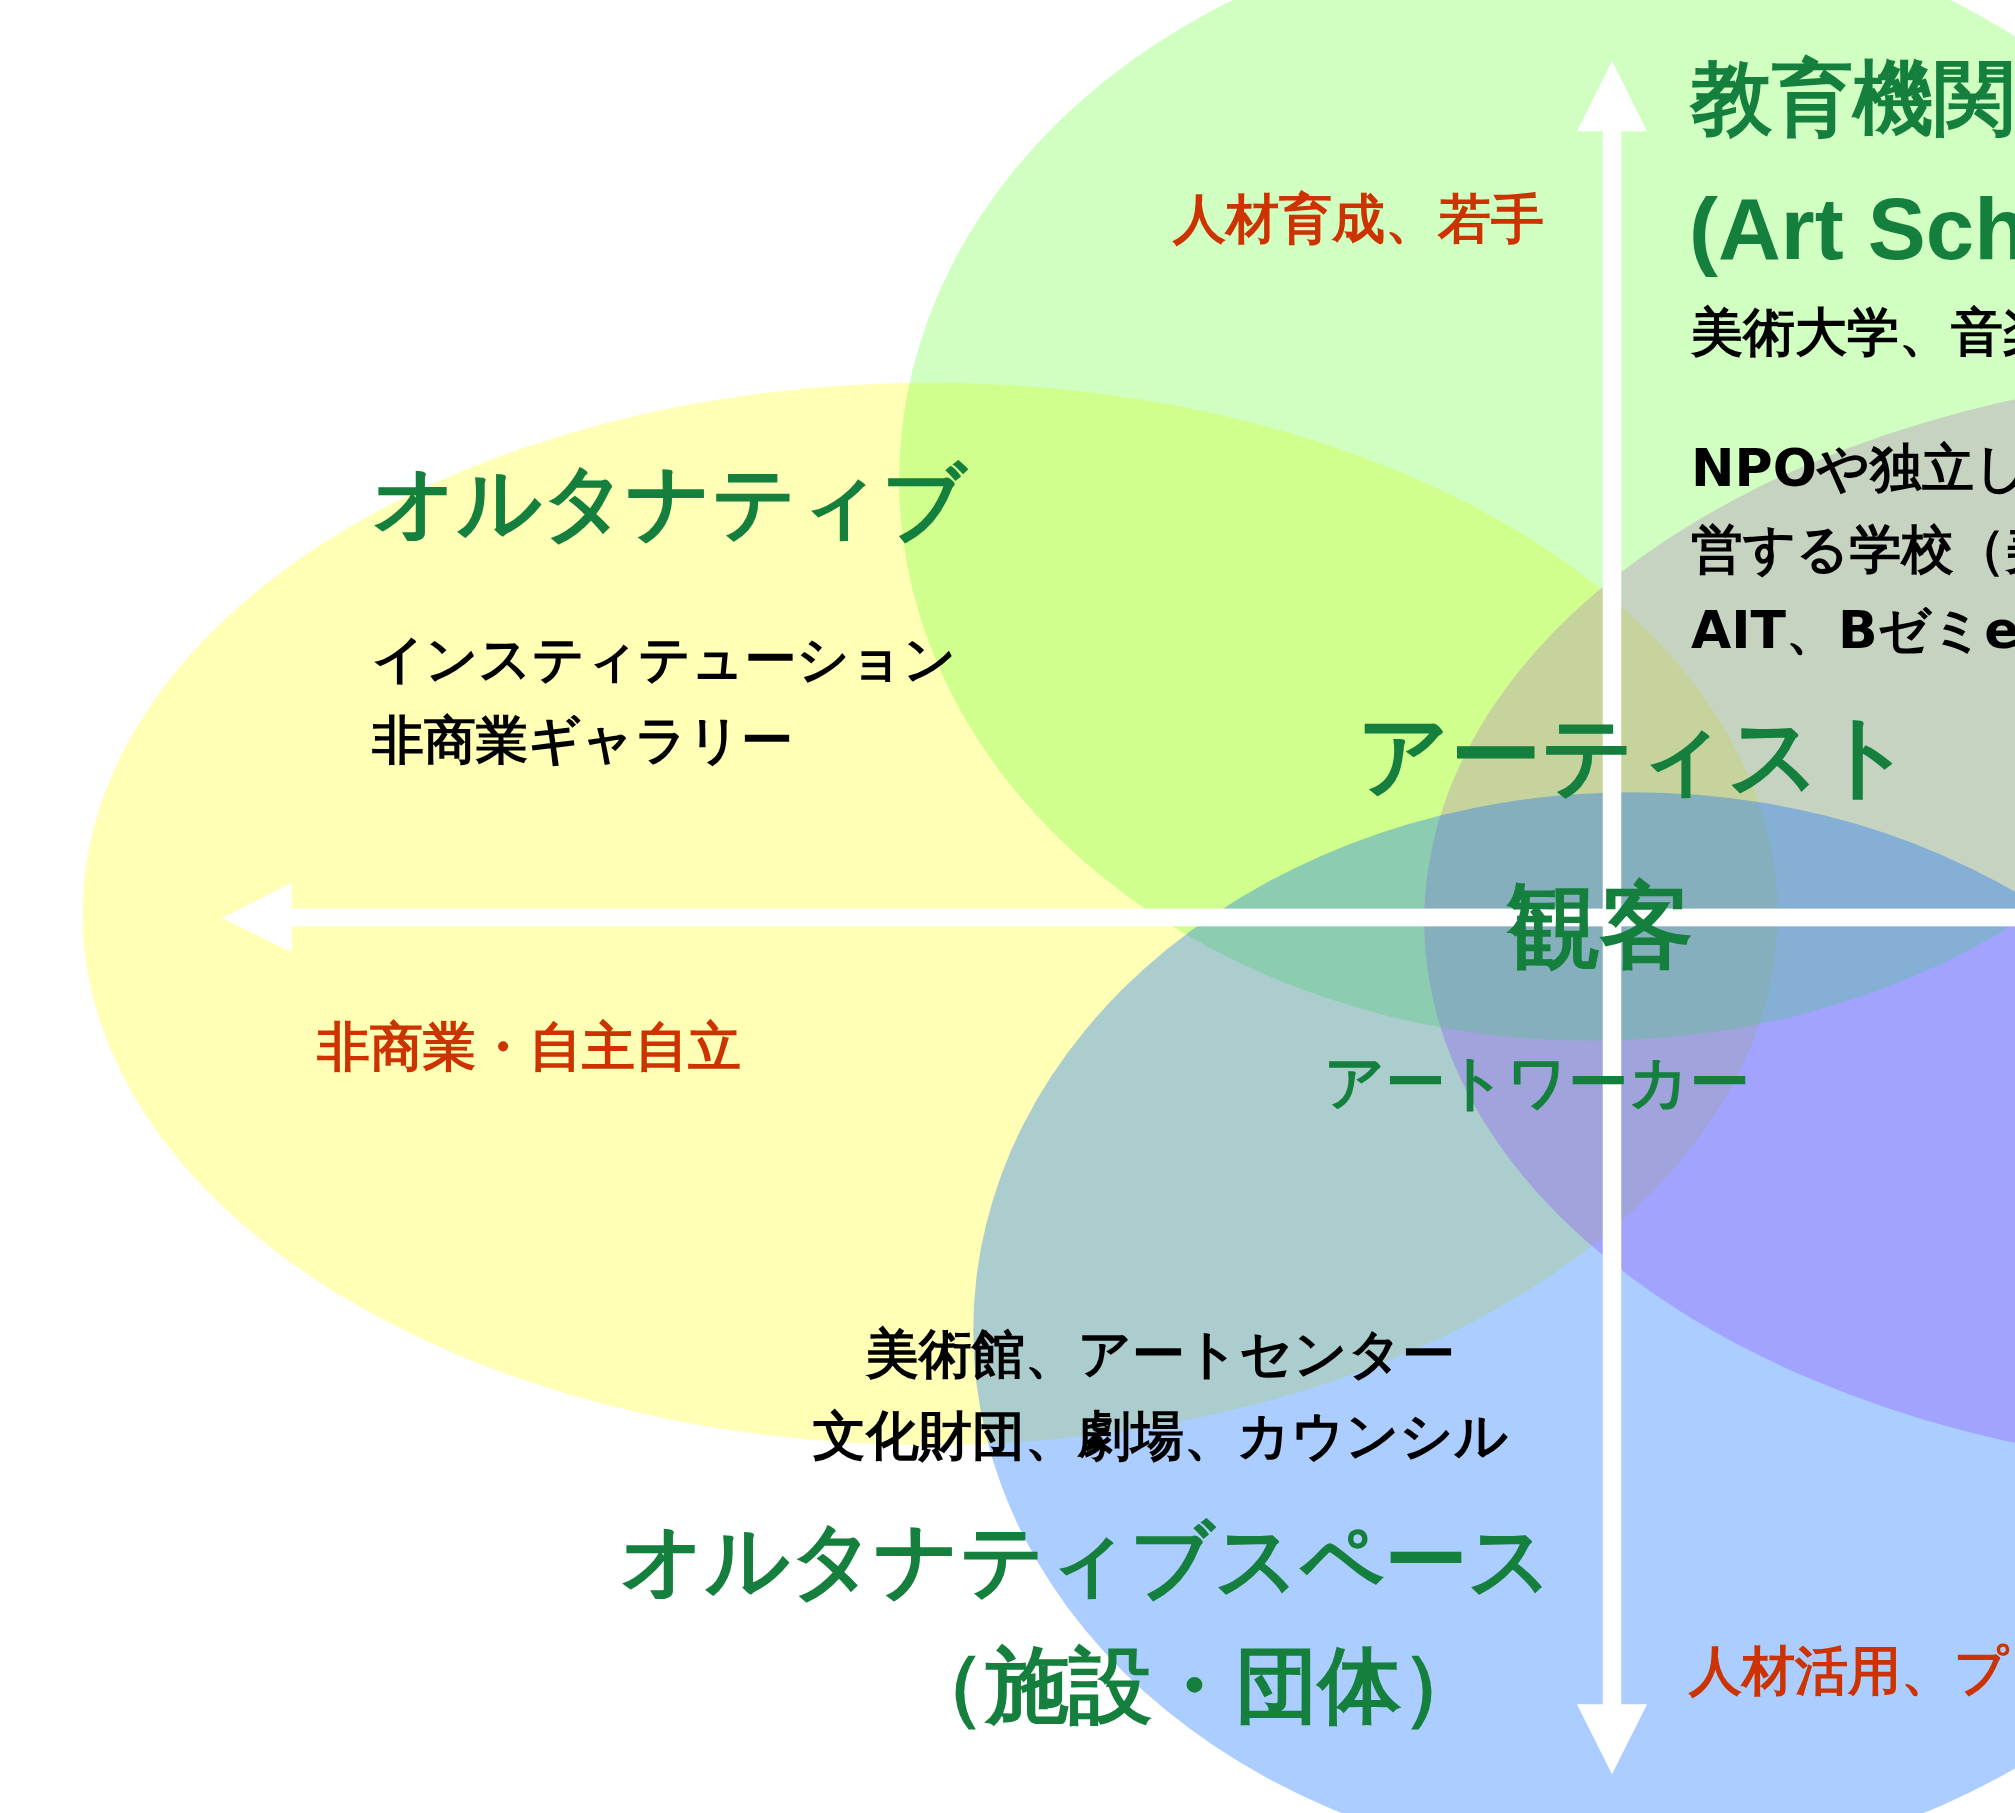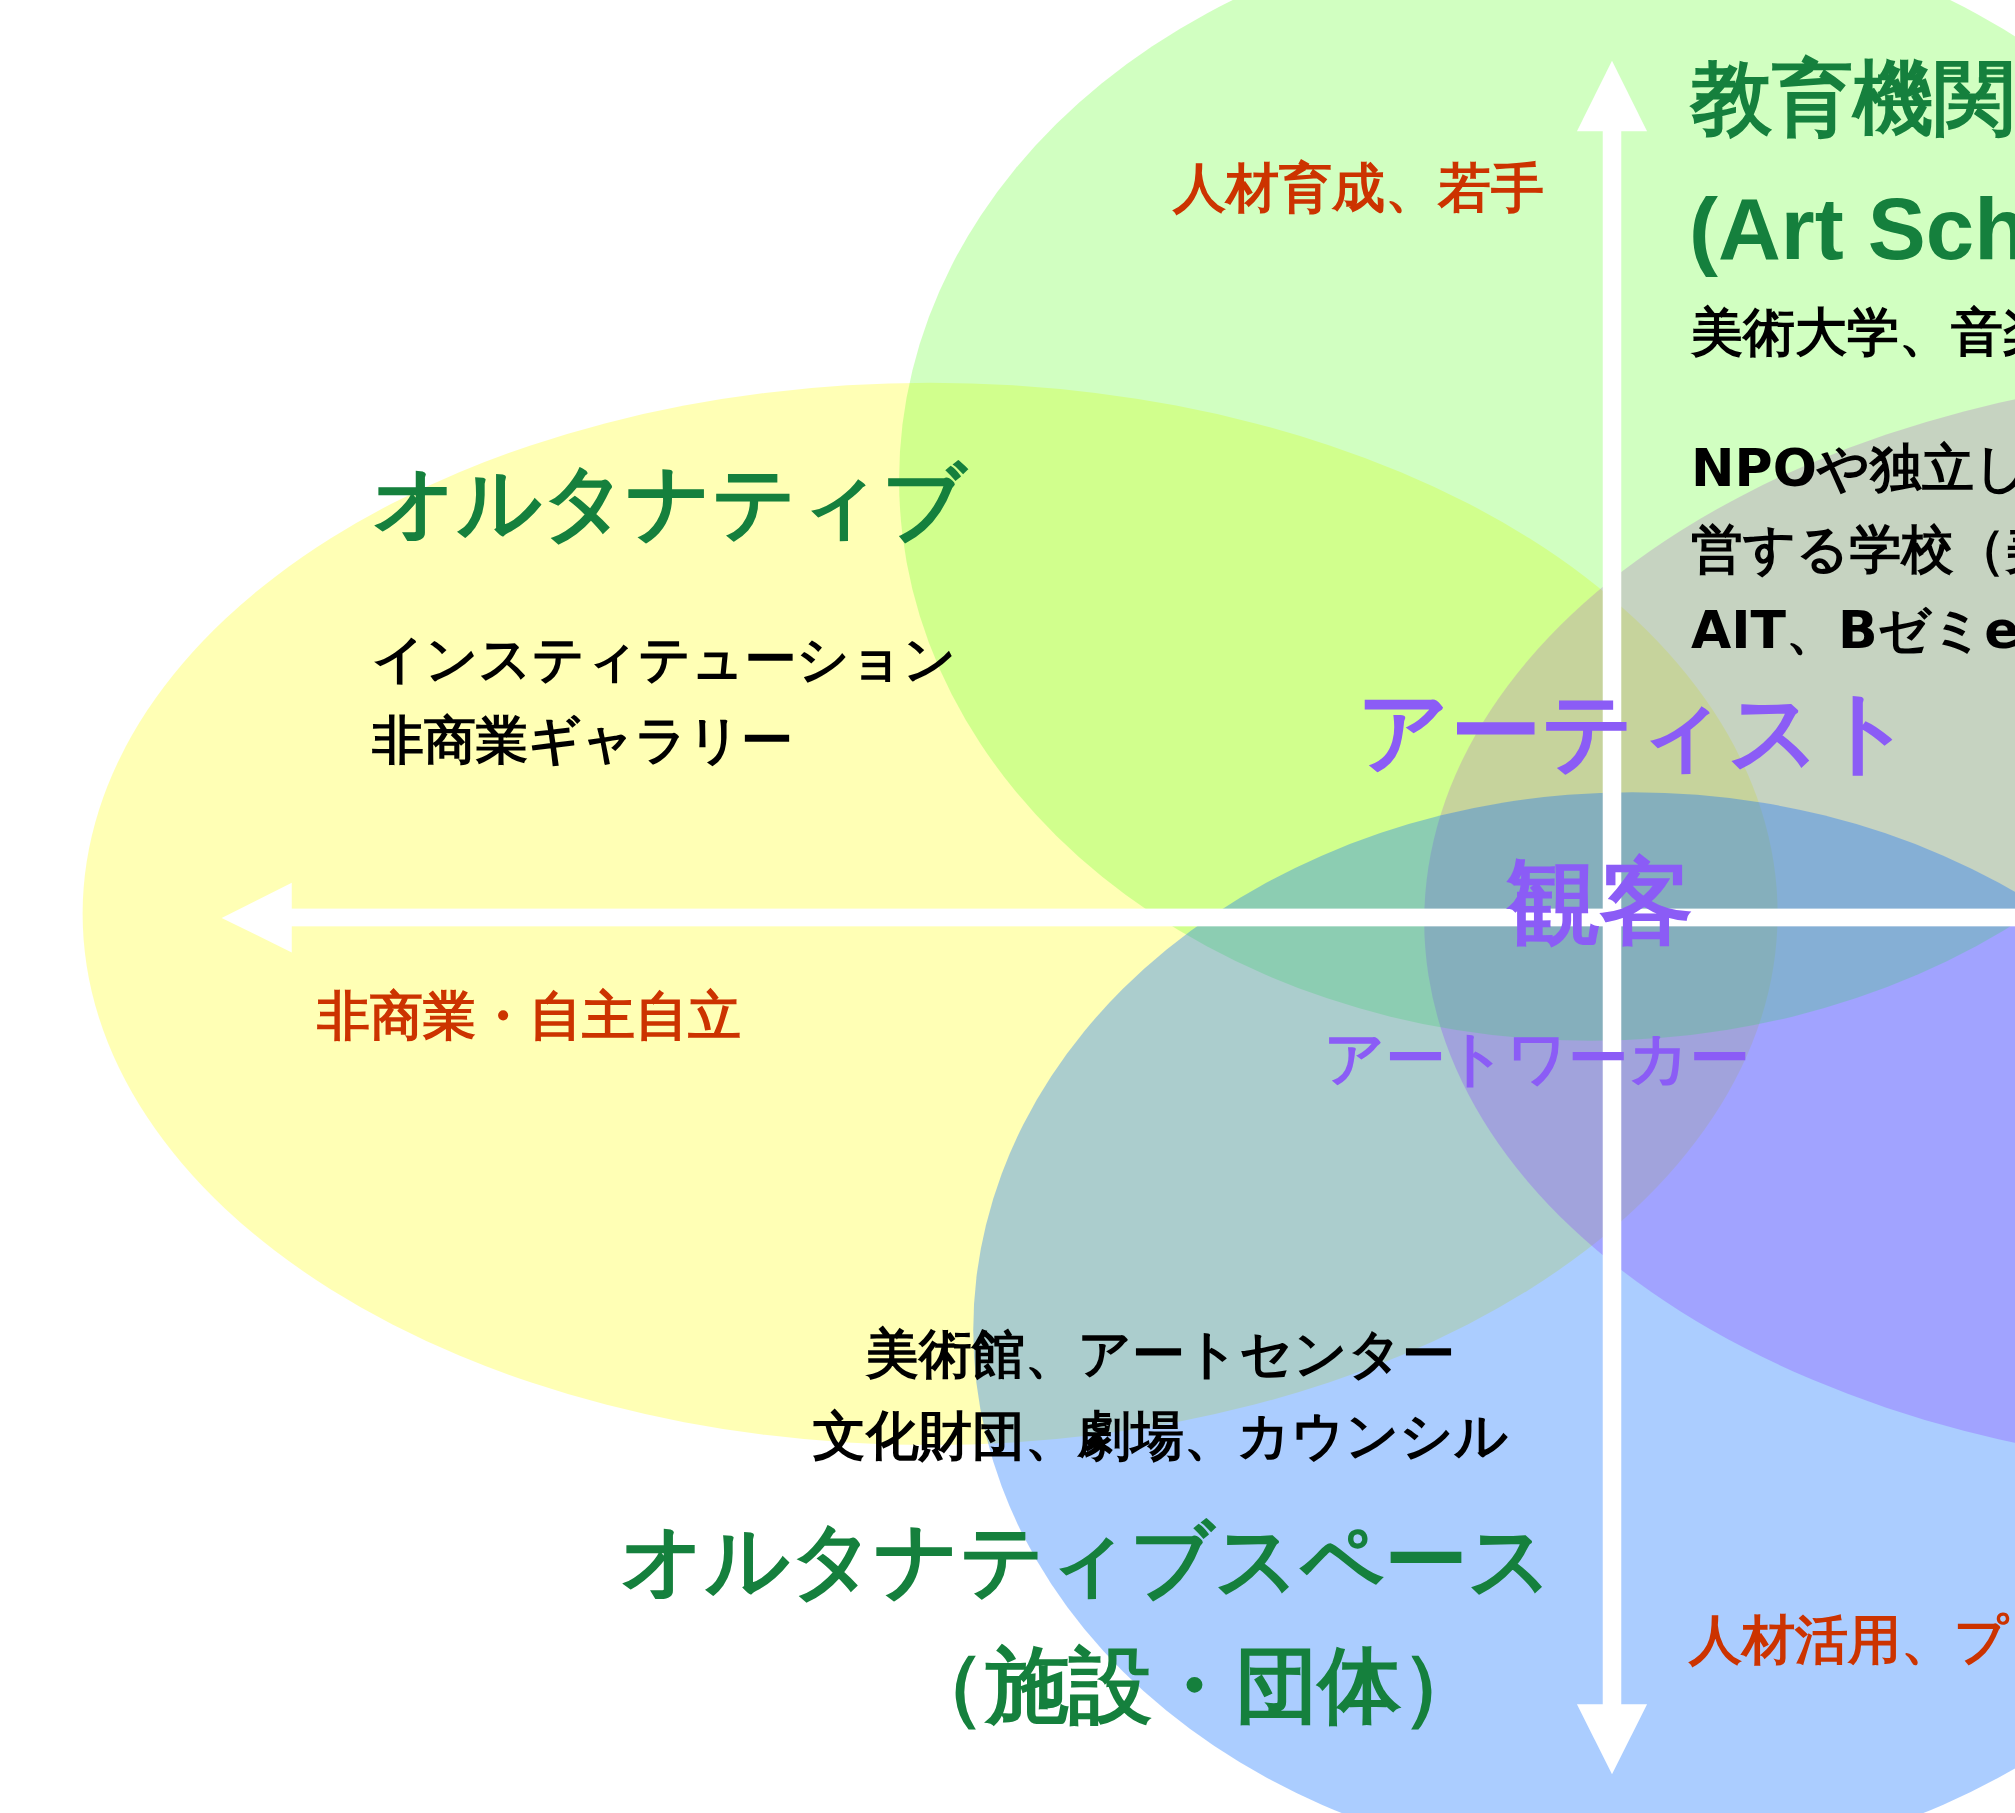--- a/index.html
+++ b/index.html
@@ -1,22 +1,22 @@
 <!DOCTYPE html>
 <html style="font-size:6.4px"><head>
 <meta charset="utf-8">
 <style>
   html, body { margin: 0; padding: 0; background: #ffffff; }
   body { width: 3224px; height: 1814px; position: relative; overflow: hidden;
          font-family: "DejaVu Sans", "Liberation Sans", sans-serif; font-weight: bold; }
   #diagram-canvas { position: absolute; left: 0; top: 0; width: 3224px; height: 1814px; }
   .txt { position: absolute; white-space: nowrap; line-height: 1; font-weight: bold; }
   .blue { color: #15803d; }
-  .orange { color: #CC3300; }
-  .purple { color: #8b5cf6; }
+  .orange { color: #CC3300; margin-top: 31px; }
+  .purple { color: #15803d; margin-top: 24px; }
   .black { color: #000000; }
   .stack { position: absolute; white-space: nowrap; font-weight: bold; color: #000; }
   .stack > div { white-space: nowrap; }
   .right { text-align: center; }
 
   #edu-title { left: 1691px; top: 58px; font-size: 81px; }
   #edu-subtitle { left: 1689px; top: 185px; font-size: 87px; }
   #edu-line1 { left: 1691px; top: 306px; font-size: 52px; }
   #edu-details { left: 1691px; top: 428px; font-size: 52px; line-height: 81px; }
   #axis-top { left: 1173px; top: 161px; font-size: 53px; }

